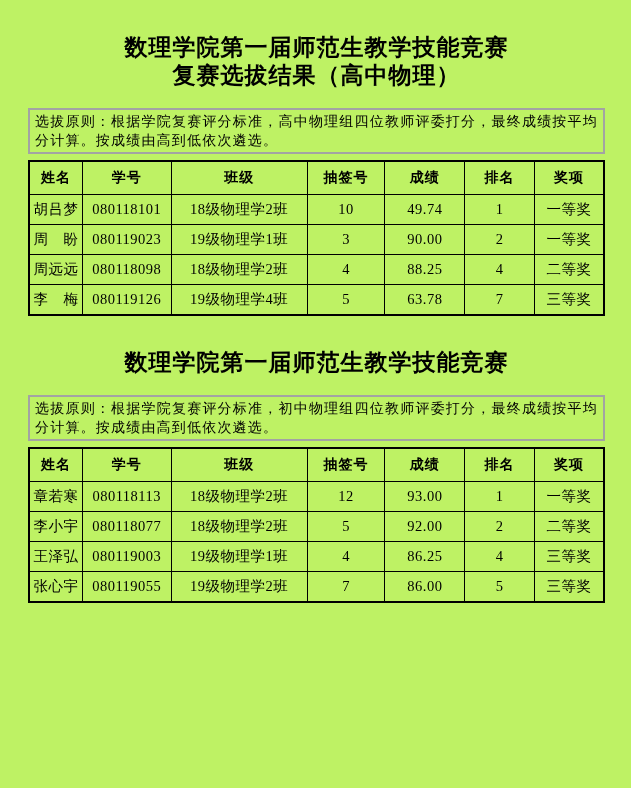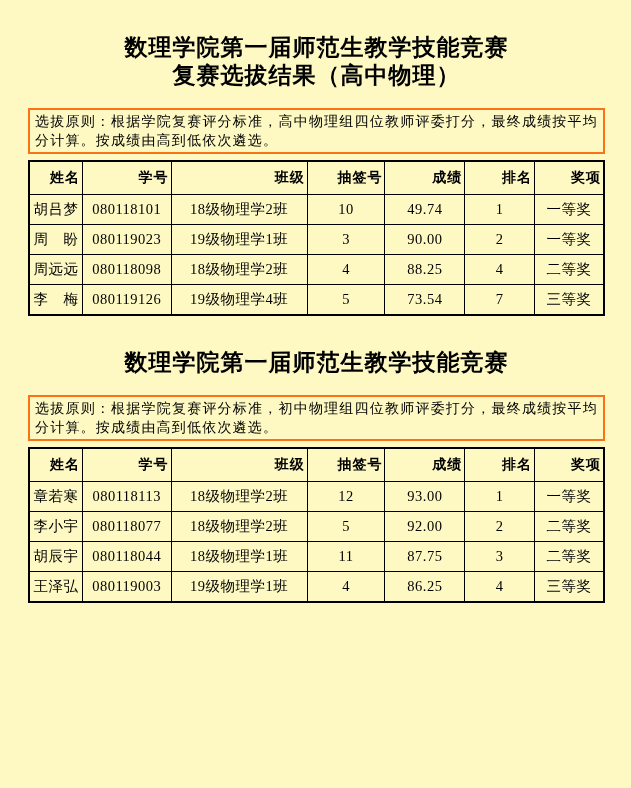--- a/index.html
+++ b/index.html
@@ -4,37 +4,37 @@
 <style>
   html, body {
     margin: 0;
     padding: 0;
     background: #ffffff;
   }
   .page {
     width: 631px;
     height: 788px;
     box-sizing: border-box;
-    background: #fef9c3;
+    background: #bef264;
     color: #000000;
     font-family: "Liberation Serif", "DejaVu Serif", serif;
     padding: 34px 26px 0 28px;
     overflow: hidden;
   }
   .section-title {
     margin: 0 0 18px 0;
     text-align: center;
     font-size: 23px;
     line-height: 28px;
     font-weight: 700;
     letter-spacing: 1px;
   }
   .section-title span { display: block; }
   .note-box {
-    border: 2px solid #f97316;
+    border: 2px solid #a3a3a3;
     padding: 2px 5px;
     font-size: 14px;
     line-height: 19px;
     letter-spacing: 1.2px;
     margin-bottom: 6px;
     text-align: justify;
     font-family: Liberation Serif, serif;
   }
   table.results {
     width: 100%;
@@ -49,21 +49,20 @@
     vertical-align: middle;
     padding: 0 2px;
     overflow: hidden;
     white-space: nowrap;
   }
   table.results th {
     height: 32px;
     font-size: 14px;
     font-weight: 700;
     letter-spacing: 1px;
-    text-align: right;
   }
   table.results td {
     height: 29px;
     font-size: 14.5px;
     letter-spacing: 0.5px;
   }
   .section-2 { margin-top: 33px; }
 </style>
 </head>
 <body>
@@ -123,21 +122,21 @@
             <td>4</td>
             <td>88.25</td>
             <td>4</td>
             <td>二等奖</td>
           </tr>
           <tr>
             <td>李　梅</td>
             <td>080119126</td>
             <td>19级物理学4班</td>
             <td>5</td>
-            <td>73.54</td>
+            <td>63.78</td>
             <td>7</td>
             <td>三等奖</td>
           </tr>
         </tbody>
     </table>
   </div>
 
   <div class="section section-2">
     <h1 class="section-title">
       <span>数理学院第一届师范生教学技能竞赛</span>
@@ -177,34 +176,34 @@
           <tr>
             <td>李小宇</td>
             <td>080118077</td>
             <td>18级物理学2班</td>
             <td>5</td>
             <td>92.00</td>
             <td>2</td>
             <td>二等奖</td>
           </tr>
           <tr>
-            <td>胡辰宇</td>
-            <td>080118044</td>
-            <td>18级物理学1班</td>
-            <td>11</td>
-            <td>87.75</td>
-            <td>3</td>
-            <td>二等奖</td>
-          </tr>
-          <tr>
             <td>王泽弘</td>
             <td>080119003</td>
             <td>19级物理学1班</td>
             <td>4</td>
             <td>86.25</td>
             <td>4</td>
             <td>三等奖</td>
           </tr>
+          <tr>
+            <td>张心宇</td>
+            <td>080119055</td>
+            <td>19级物理学2班</td>
+            <td>7</td>
+            <td>86.00</td>
+            <td>5</td>
+            <td>三等奖</td>
+          </tr>
         </tbody>
     </table>
   </div>
 
 </div>
 
 </body></html>

